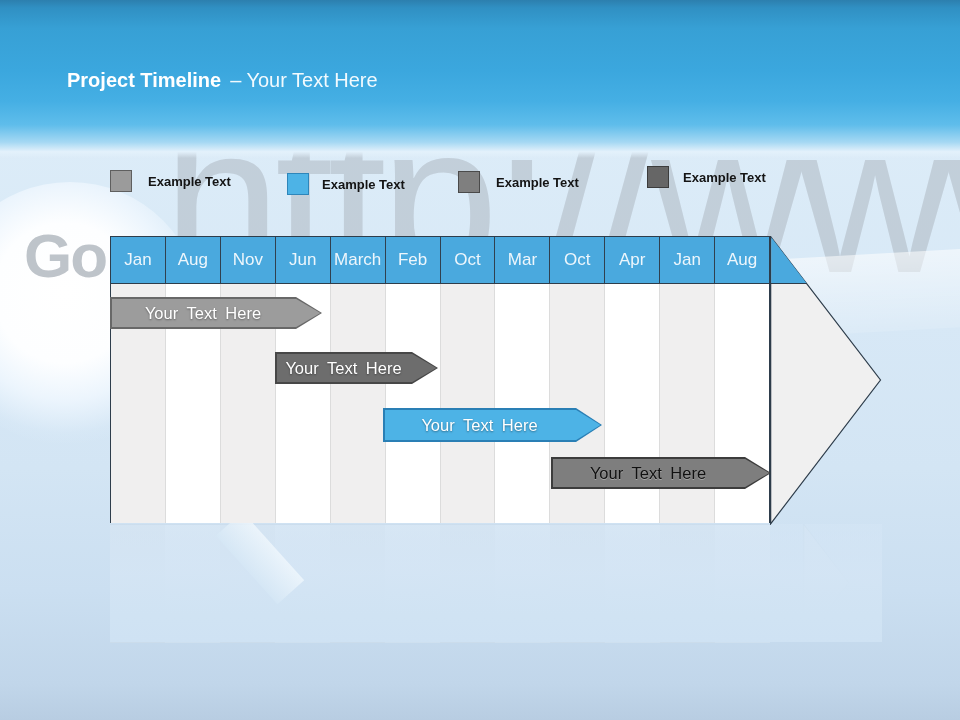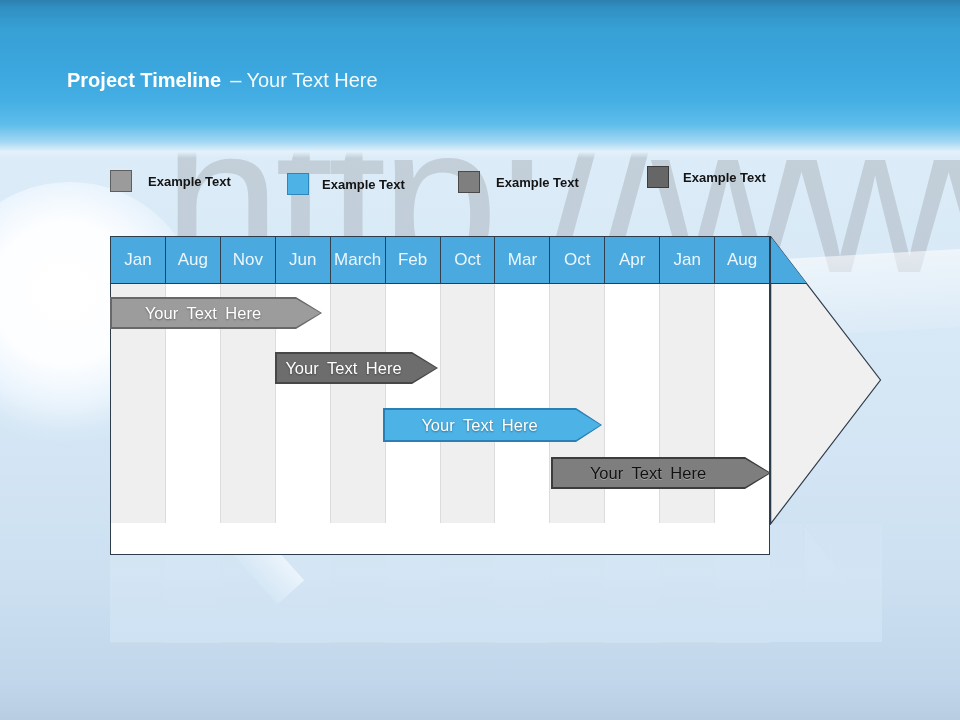--- a/index.html
+++ b/index.html
@@ -28,21 +28,21 @@
   .title .t-reg{font-weight:normal;color:#f2fafe;margin-left:9px;}
   
   .legend-item{position:absolute;z-index:4;display:flex;align-items:center;}
   .swatch{width:22px;height:22px;border:1.5px solid #555;box-sizing:border-box;}
   .legend-label{font-size:13px;font-weight:bold;color:#141414;margin-left:15px;white-space:nowrap;}
   .li-0{left:110px;top:170px;} .li-0 .legend-label{margin-left:16px;}
   .li-1{left:287px;top:173px;} .li-1 .legend-label{margin-left:13px;}
   .li-2{left:458px;top:171px;} .li-2 .legend-label{margin-left:16px;}
   .li-3{left:647px;top:166px;} .li-3 .legend-label{margin-left:14px;}
   
-  .tl-table{position:absolute;left:110px;top:236px;width:660px;height:319px;z-index:3;
+  .tl-table{position:absolute;left:110px;top:236px;width:660px;height:287px;z-index:3;
     box-sizing:border-box;border:1px solid var(--table-border,#2e3d4b);background:#fff;}
   .tl-header{display:flex;height:47px;border-bottom:1px solid var(--table-border,#2e3d4b);box-sizing:border-box;}
   .month-cell{flex:1;background:var(--header-blue,#4aa9de);color:#edf6fc;font-size:17px;
     display:flex;align-items:center;justify-content:center;border-right:1px solid #30404f;box-sizing:border-box;}
   .month-cell:last-child{border-right:none;}
   .tl-body{display:flex;height:239px;}
   .tl-col{flex:1;border-right:1px solid #dcdcdc;box-sizing:border-box;}
   .tl-col:nth-child(odd){background:var(--col-odd,#f0efef);}
   .tl-col:nth-child(even){background:var(--col-even,#ffffff);}
   .tl-col:last-child{border-right:none;}
@@ -74,20 +74,21 @@
   .refl-arrow polygon{fill:#e8eef3;stroke:#6f8599;stroke-width:1;}
   .refl-fade{position:absolute;inset:0;
     background:linear-gradient(180deg,rgba(214,231,246,0.42) 0%,rgba(212,229,245,0.85) 42%,#d0e3f3 78%,#cfe2f3 100%);}
 </style>
 </head>
 <body>
 
 <div class="slide">
 
   <div class="wm-circle"></div>
+  <div class="wm-go">Go</div>
   <div class="wm-url">http://www</div>
   <div class="wm-band"></div>
   <div class="wm-handle"></div>
 
   <div class="band"></div>
 
   <h1 class="title"><span class="t-bold">Project Timeline</span><span class="t-reg">– Your Text Here</span></h1>
 
   <div class="legend-item li-0">
     <span class="swatch" style="background: rgb(155, 155, 155); border-color: rgb(95, 95, 95);"></span>

